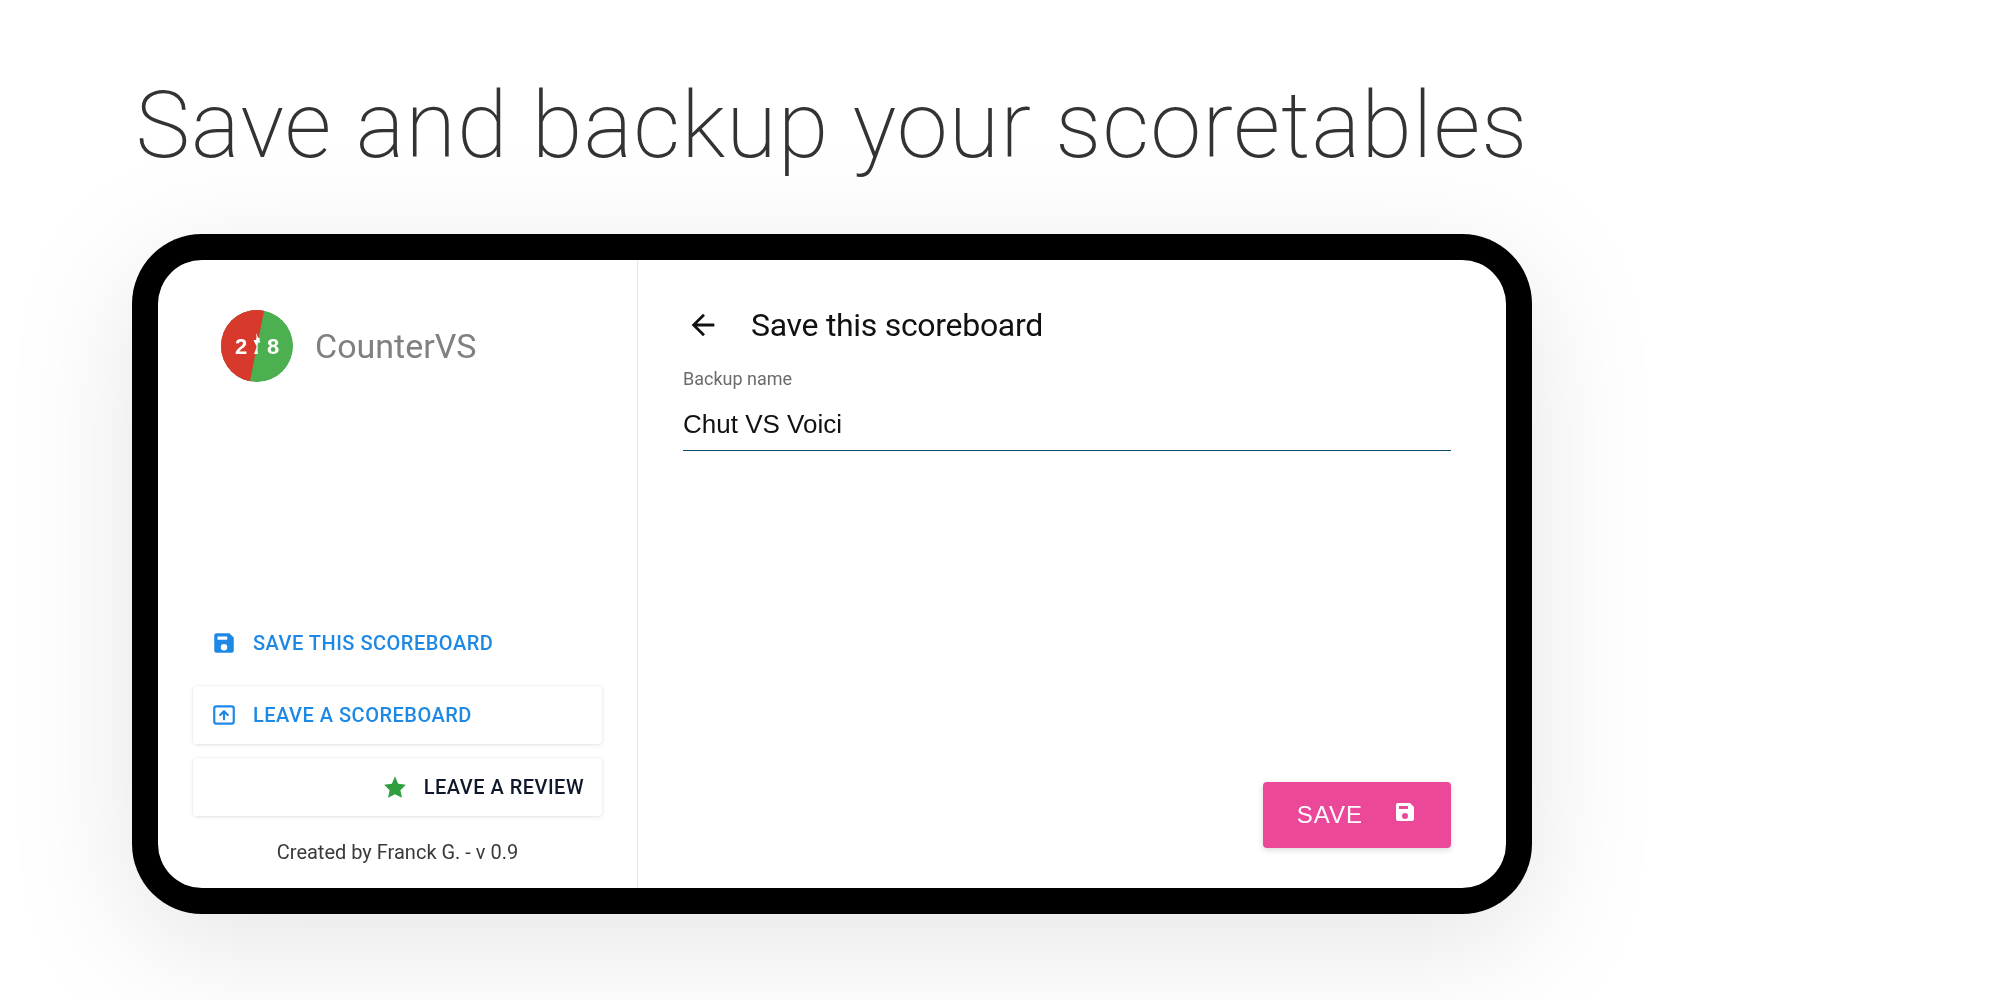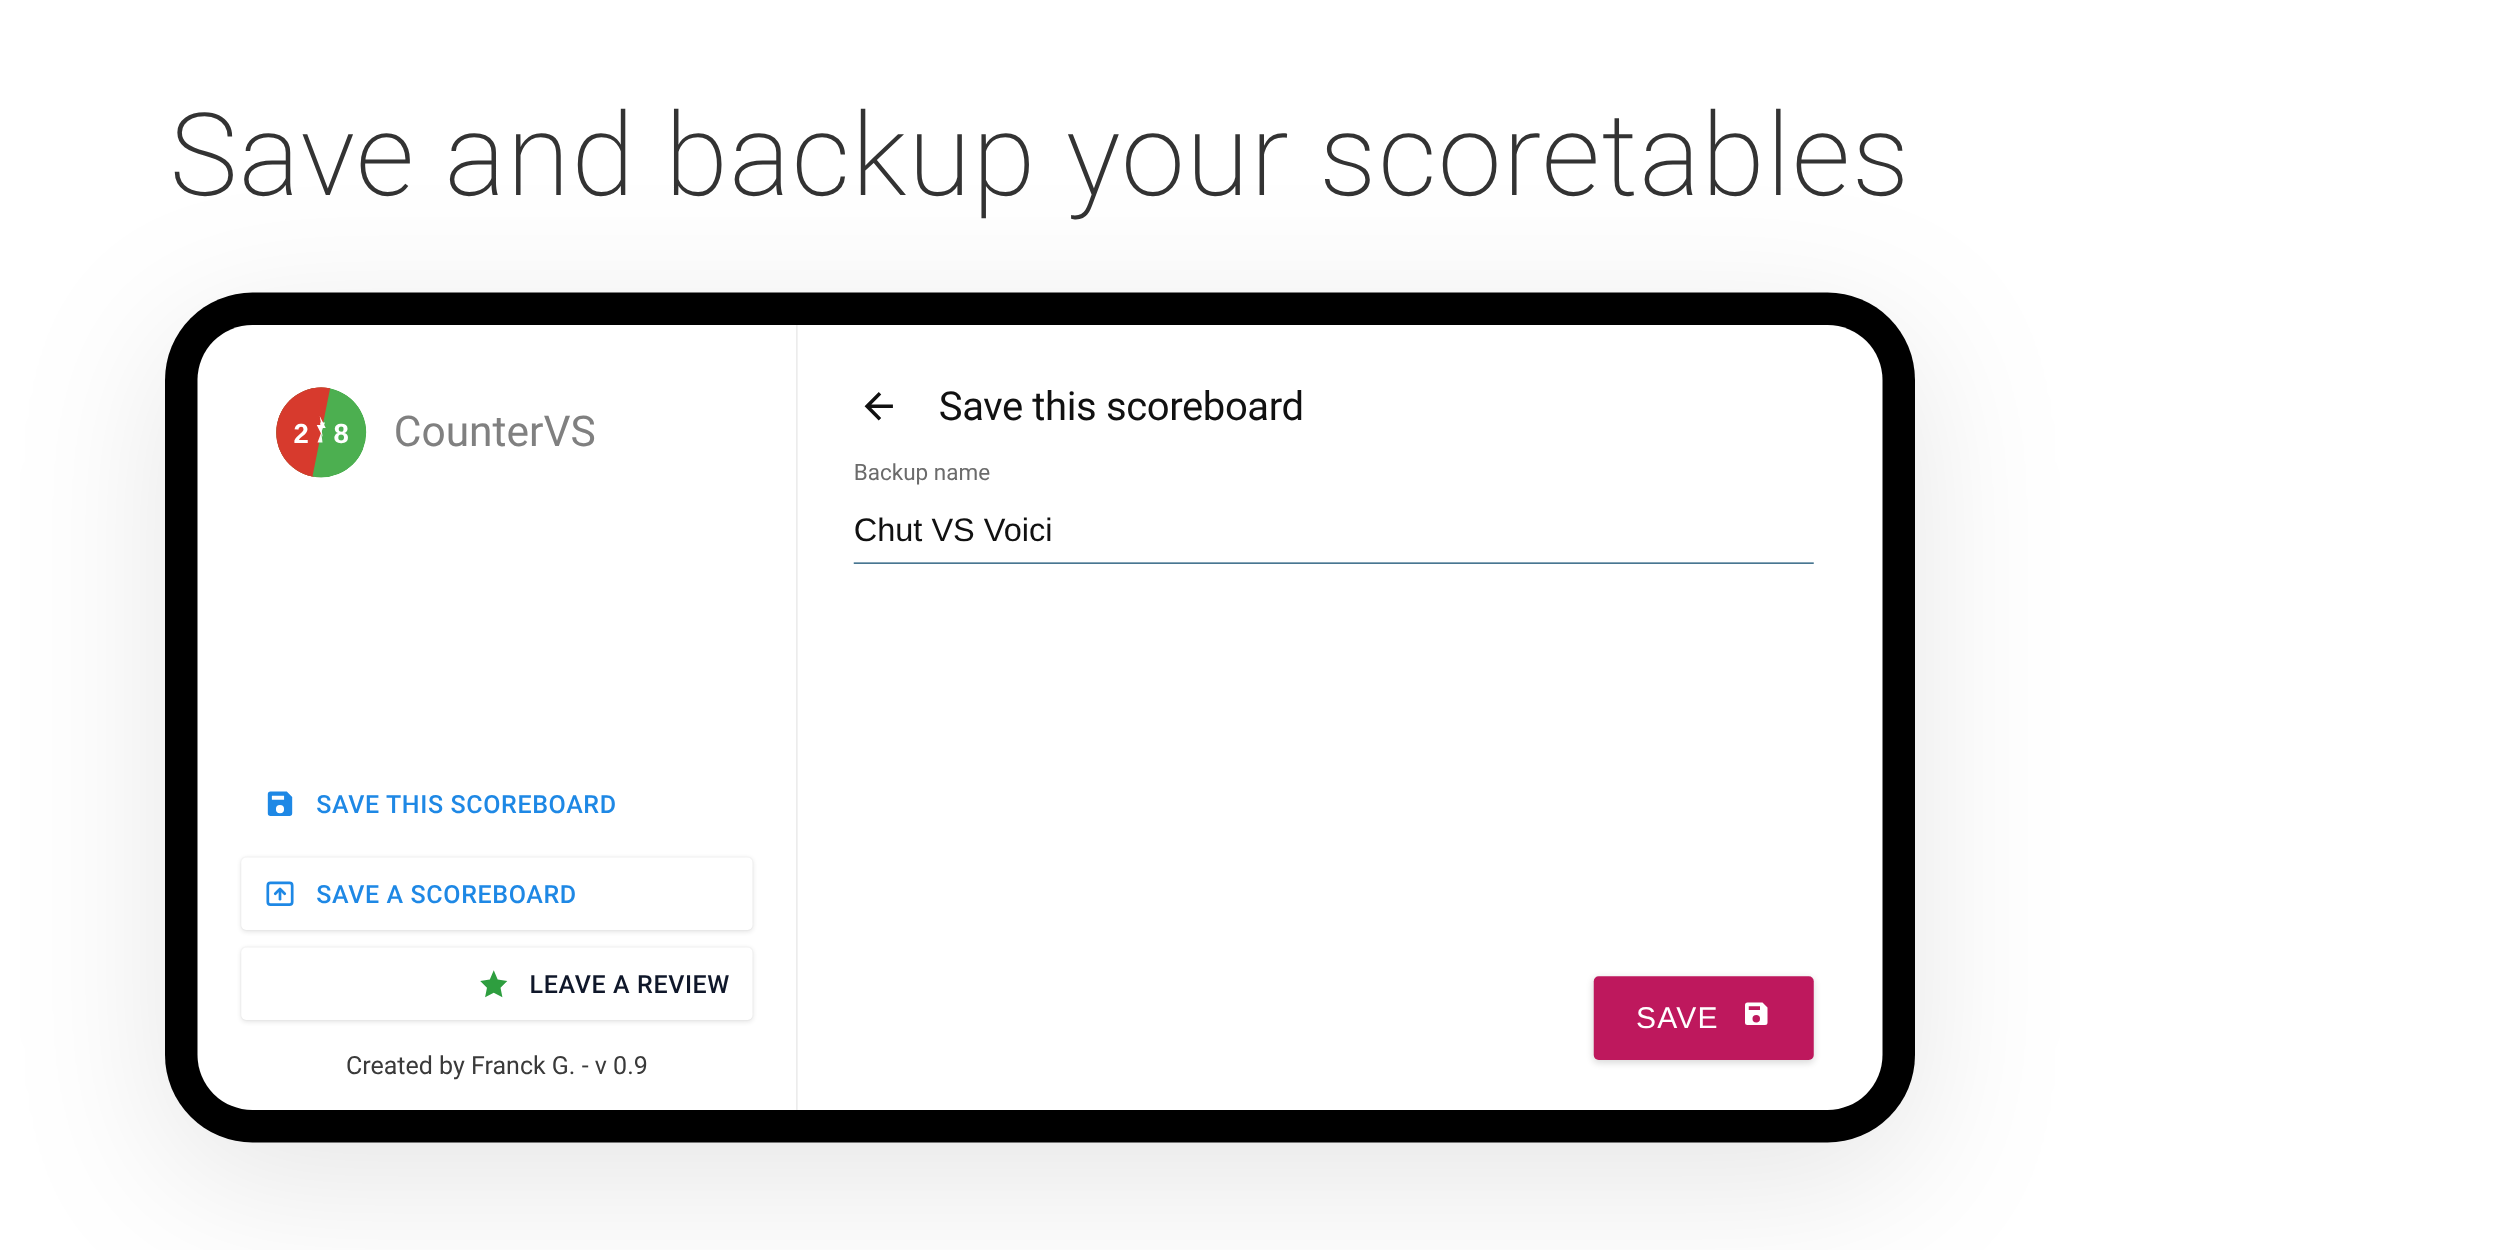--- a/index.html
+++ b/index.html
@@ -37,23 +37,23 @@
   .field { margin-top: 23px; }
   .field-label { font-size: 18px; color: #6b6b6b; margin-bottom: 14px; }
   .text-input {
     width: 100%; font-size: 26px; font-weight: 400; color: #111111;
     border: none; border-bottom: 1px solid #0c4a6e; padding: 6px 0 10px 0;
     outline: none; background: transparent;
   }
   .main-spacer { flex: 1; }
   .actions { display: flex; justify-content: flex-end; }
   .save-btn {
-    background: #be185d; color: #ffffff; border: none; border-radius: 4px;
+    background: #ec4899; color: #ffffff; border: none; border-radius: 4px;
     padding: 18px 34px; font-size: 24px; font-weight: 500; letter-spacing: 1px;
-    display: inline-flex; align-items: center; gap: 18px; cursor: pointer;
+    display: inline-flex; align-items: center; gap: 30px; cursor: pointer;
     box-shadow: 0 2px 6px rgba(0,0,0,0.15);
   }
 </style>
 </head>
 <body>
 
 <div class="page">
   <div class="headline">Save and backup your scoretables</div>
 
   <div class="device-shadow">
@@ -101,21 +101,21 @@
               <span>SAVE THIS SCOREBOARD</span>
             </div>
             <div class="menu-item blue card">
               <span class="menu-icon">
                 <svg viewBox="0 0 24 24" width="26" height="26" fill="none" stroke="#1e88e5" stroke-width="2">
                   <rect x="3" y="4" width="18" height="16" rx="2" fill="none"></rect>
                   <path d="M12 16V9" stroke-linecap="round"></path>
                   <path d="M8.5 12 L12 8.5 L15.5 12" fill="none" stroke-linecap="round" stroke-linejoin="round"></path>
                 </svg>
               </span>
-              <span>SAVE A SCOREBOARD</span>
+              <span>LEAVE A SCOREBOARD</span>
             </div>
             <div class="menu-item green card">
               <span class="menu-icon">
                 <svg viewBox="0 0 24 24" width="26" height="26" fill="#2e9e3f">
                     <path d="M12 2l2.9 6.9L22 10l-5 4.9 1.4 7.1L12 18.6 5.6 22 7 14.9 2 10l7.1-1.1L12 2z"></path>
                   </svg>
               </span>
               <span>LEAVE A REVIEW</span>
             </div>
           </nav>

